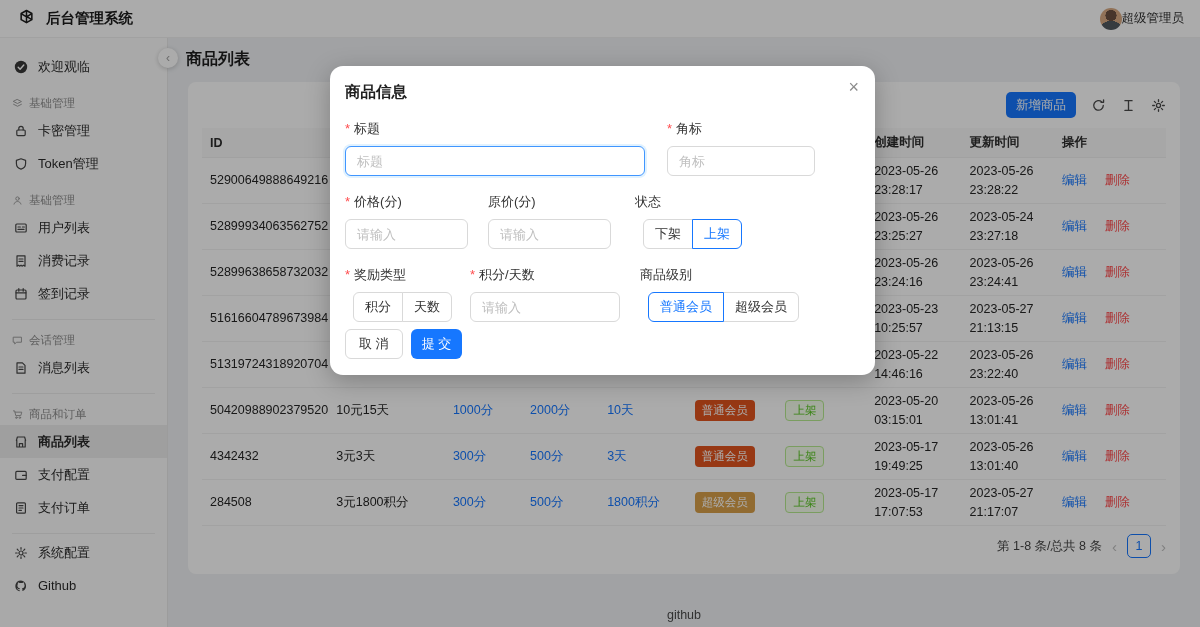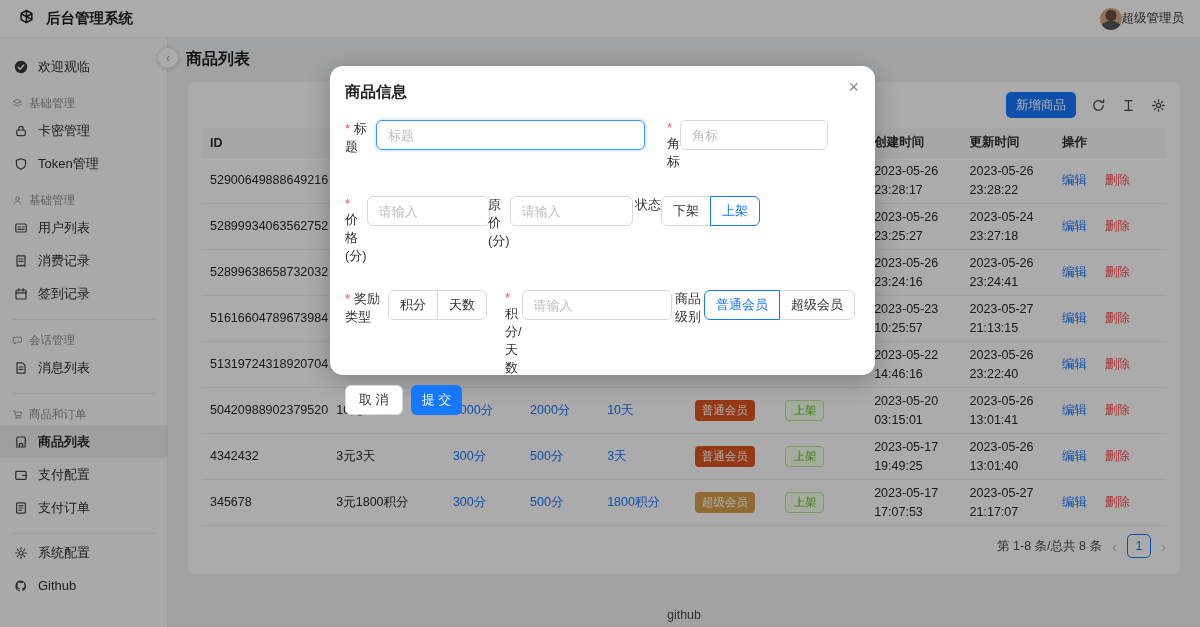--- a/index.html
+++ b/index.html
@@ -73,31 +73,31 @@
   .footer{position:absolute;bottom:5px;left:0;right:0;text-align:center;font-size:12.5px;color:#4a4a4a}
 
   
   .overlay{position:absolute;inset:0;background:rgba(0,0,0,.33);z-index:40}
   .modal{position:absolute;left:330px;top:66px;width:545px;height:309px;background:#fff;border-radius:13px;
          box-shadow:0 6px 24px rgba(0,0,0,.25);z-index:50;padding:16px 20px 16px 15px;
          display:flex;flex-direction:column}
   .modal-title{font-size:15.5px;font-weight:700;color:#1f1f1f}
   .modal-close{position:absolute;top:12px;right:16px;color:#8c8c8c;font-size:18px;line-height:1;cursor:pointer}
   .frow{display:flex;margin-top:17px}
-  .field{display:flex;flex-direction:row}
+  .field{display:flex;flex-direction:column}
   .flabel{font-size:13px;color:#333;margin-bottom:8px}
   .flabel.required::before{content:"*";color:var(--danger);margin-right:4px}
   input.fi{height:30px;border:1px solid #d9d9d9;border-radius:6px;padding:0 11px;font-size:13px;
            outline:none;font-family:inherit;color:#333;background:#fff}
   input.fi::placeholder{color:#bfbfbf}
   input.fi.focused{border-color:#4096ff;box-shadow:0 0 0 2px rgba(5,145,255,.12)}
   .seg-group{display:flex}
   .seg{height:30px;display:flex;align-items:center;padding:0 11px;border:1px solid #d9d9d9;background:#fff;
        font-size:13px;color:#333;margin-left:-1px;cursor:pointer;position:relative;white-space:nowrap}
-  .seg:first-child{border-radius:6px 0 0 6px;margin-left:0}
+  .seg:first-child{border-radius:6px 0 0 6px;margin-left:8px}
   .seg:last-child{border-radius:0 6px 6px 0}
   .seg.selected{color:var(--primary);border-color:var(--primary);z-index:1}
   .modal-footer{margin-top:auto;display:flex;justify-content:flex-start;gap:8px}
   .btn-default{height:30px;padding:0 13px;border:1px solid #d9d9d9;border-radius:6px;background:#fff;
                font-size:13px;cursor:pointer;font-family:inherit;color:#333}
   .btn-submit{height:30px;padding:0 11px;border:none;border-radius:6px;background:var(--primary);
               color:#fff;font-size:13px;cursor:pointer;font-family:inherit}
   .w300{width:300px}.w148{width:148px}.w123{width:123px}.w150{width:150px}
   .ml22{margin-left:22px}.ml20{margin-left:20px}.ml24{margin-left:24px}.ml18{margin-left:18px}
 </style>
@@ -398,21 +398,21 @@
             <td><span class="link">300分</span></td>
             <td><span class="link">500分</span></td>
             <td><span class="link">3天</span></td>
             <td><span class="badge normal">普通会员</span></td>
             <td><span class="gtag">上架</span></td>
             <td>2023-05-17 19:49:25</td>
             <td>2023-05-26 13:01:40</td>
             <td><span class="alink">编辑</span><span class="dlink">删除</span></td>
           </tr>
           <tr>
-            <td>345678</td>
+            <td>284508</td>
             <td>3元1800积分</td>
             <td><span class="link">300分</span></td>
             <td><span class="link">500分</span></td>
             <td><span class="link">1800积分</span></td>
             <td><span class="badge super">超级会员</span></td>
             <td><span class="gtag">上架</span></td>
             <td>2023-05-17 17:07:53</td>
             <td>2023-05-27 21:17:07</td>
             <td><span class="alink">编辑</span><span class="dlink">删除</span></td>
           </tr>

